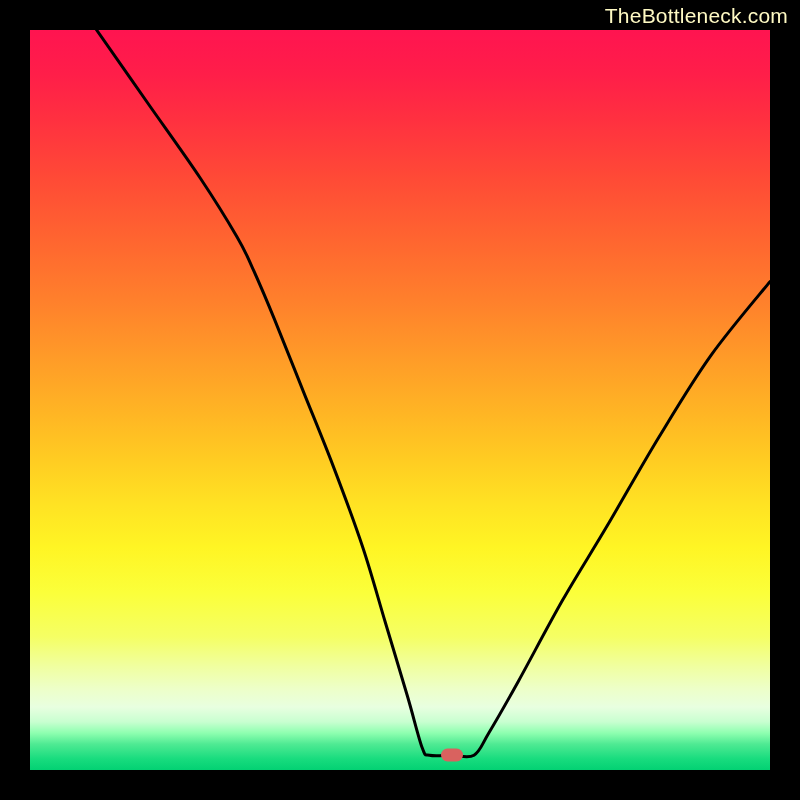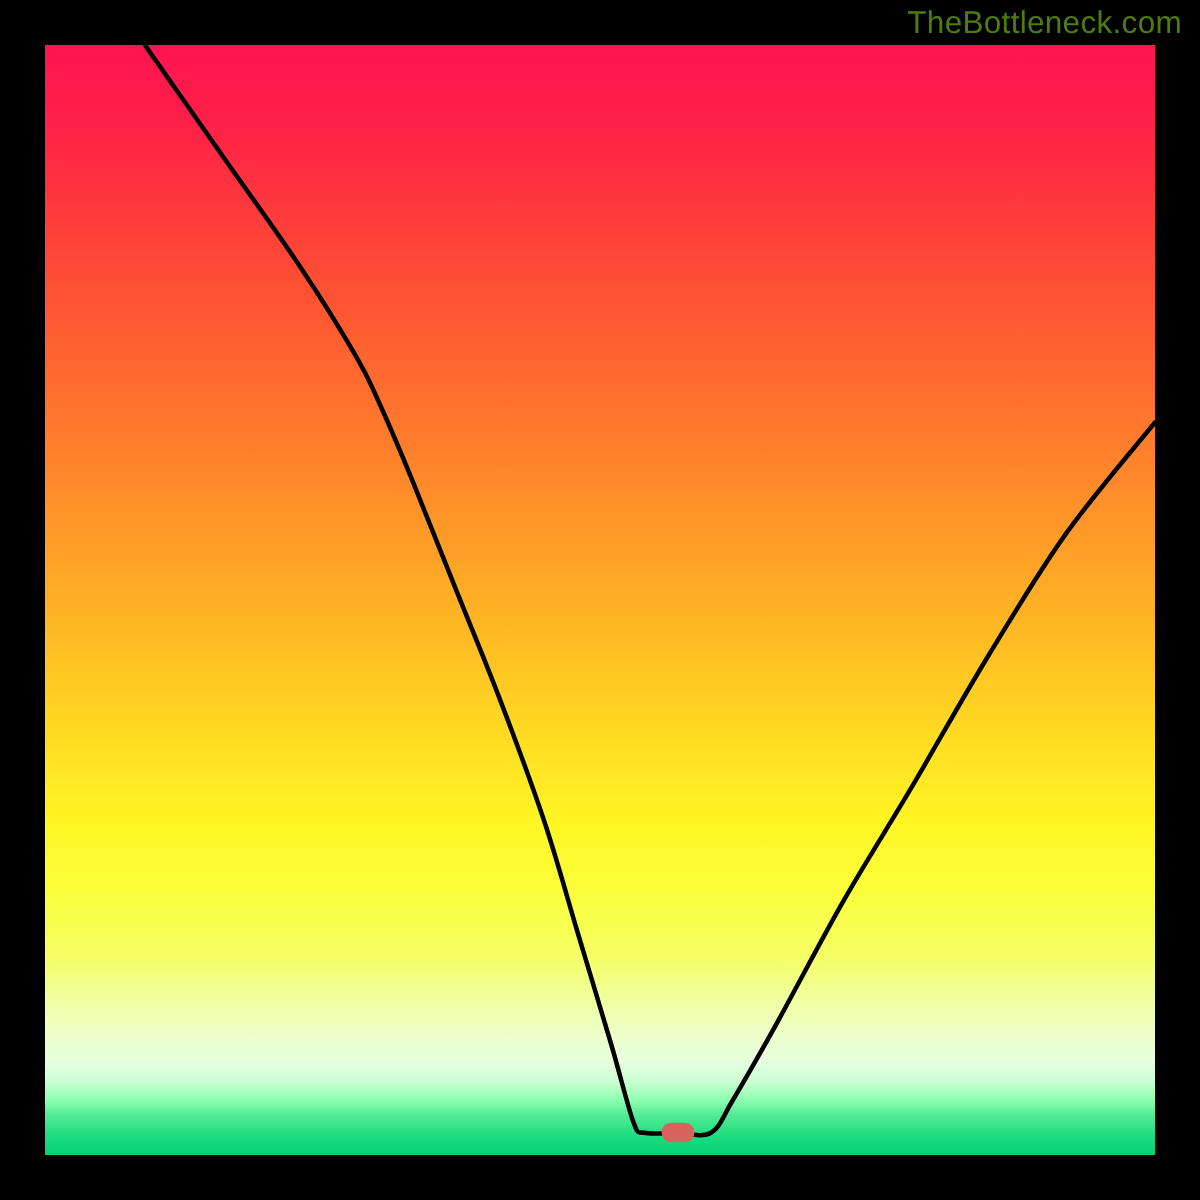--- a/index.html
+++ b/index.html
@@ -13,21 +13,21 @@
   .stage {
     position: relative;
     width: 800px;
     height: 800px;
     background: #000;
   }
   .watermark {
     position: absolute;
     top: 4px;
     right: 12px;
-    color: #4d7c0f;
+    color: #fef9c3;
     font-size: 21px;
     letter-spacing: 0.2px;
     font-weight: 400;
     z-index: 30;
   }
   .plot {
     position: absolute;
     left: 30px;
     top: 30px;
     width: 740px;

